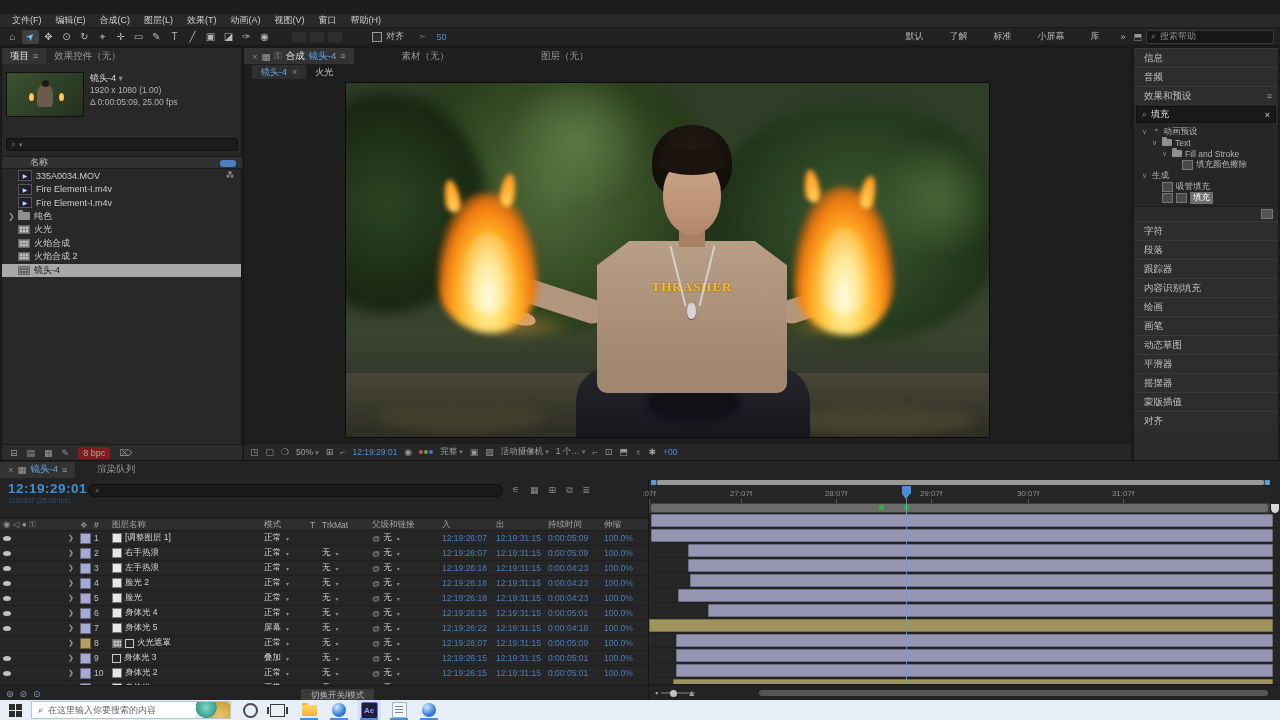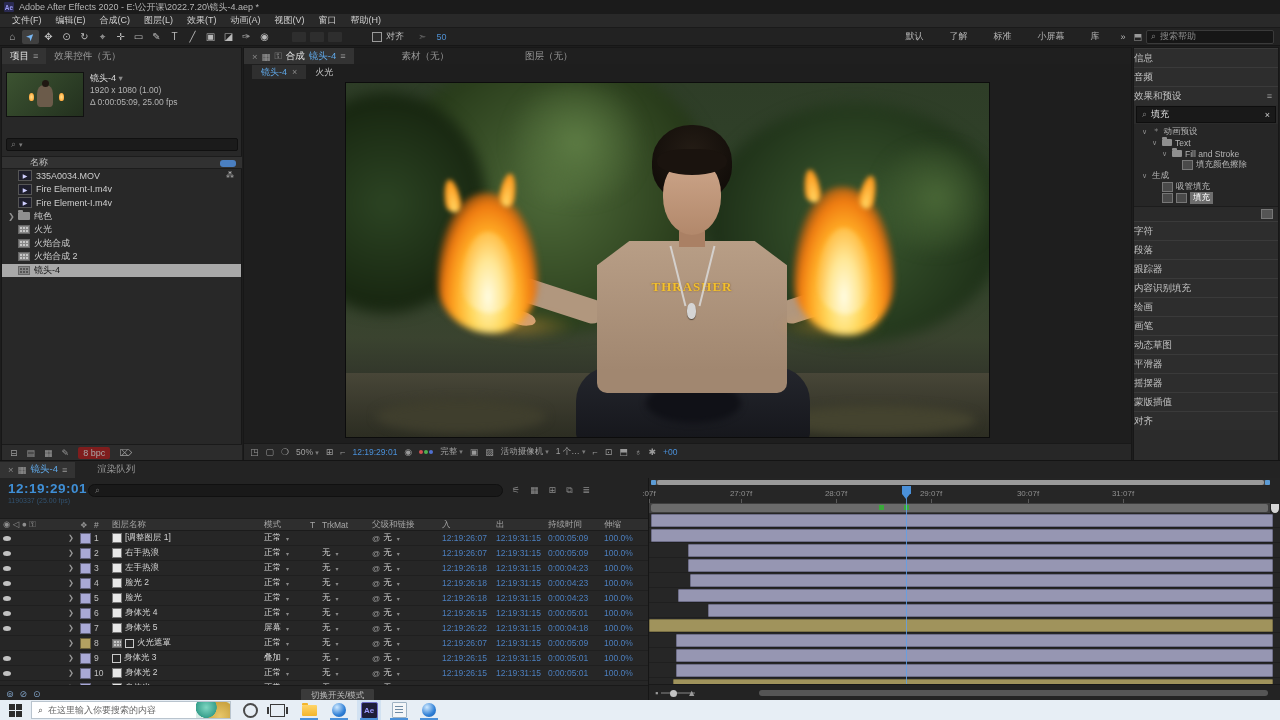--- a/index.html
+++ b/index.html
@@ -89,21 +89,21 @@
   .necklace-r{left:360px;top:162px;transform:rotate(14deg);}
   .pendant{position:absolute;left:341px;top:220px;width:9px;height:16px;background:#d5d5d5;border-radius:45%;box-shadow:0 1px 1px rgba(0,0,0,.5);}
   .pants{position:absolute;left:230px;top:284px;width:234px;height:76px;background:linear-gradient(180deg,#24262d,#15161b);border-radius:34px 34px 10px 10px;}
   .pants-shadow{position:absolute;left:300px;top:300px;width:95px;height:40px;background:#101117;border-radius:50%;filter:blur(3px);}
   .fire{position:absolute;}
   .fire .outer{position:absolute;inset:0;background:radial-gradient(ellipse at 50% 78%,#fff4b8 0%,#ffd95e 24%,#ffaa24 46%,#ef7a10 63%,rgba(170,64,8,.35) 78%,transparent 86%);border-radius:48% 52% 46% 54%/62% 64% 38% 36%;filter:blur(3px);}
   .fire .inner{position:absolute;left:24%;top:28%;width:52%;height:58%;background:radial-gradient(ellipse at 50% 80%,#fffce2 0%,#ffe795 40%,#ffb93e 75%,transparent 95%);border-radius:50% 50% 45% 55%/65% 65% 35% 35%;filter:blur(2px);}
   .fire .tongue{position:absolute;width:16px;height:34px;background:radial-gradient(ellipse at 50% 85%,#ffd968,#ff9d20 60%,transparent 90%);border-radius:50% 50% 40% 60%/70% 70% 30% 30%;filter:blur(2px);}
   .hand-glow{position:absolute;width:110px;height:30px;background:radial-gradient(ellipse,rgba(255,170,60,.4),transparent 70%);filter:blur(4px);}
   
-  .side-row{height:19px;border-top:1px solid #3a3a3a;background:#2d2d2d;display:flex;align-items:center;color:#c3c3c3;font-size:9.5px;box-sizing:border-box;text-align:center;}
+  .side-row{height:19px;border-top:1px solid #3a3a3a;background:#2d2d2d;display:flex;align-items:center;padding-left:10px;color:#c3c3c3;font-size:9.5px;box-sizing:border-box;text-align:center;}
   .fx-search{height:15px;margin:1px 2px;background:#191919;border:1px solid #0e0e0e;display:flex;align-items:center;gap:4px;padding:0 5px;color:#e3e3e3;}
   .fx-tree{background:#262626;padding:2px 0 3px 4px;font-size:8.5px;color:#b5b5b5;}
   .tree-row{height:11px;display:flex;align-items:center;gap:3px;white-space:nowrap;}
   .tw{color:#8f8f8f;font-size:7px;width:7px;display:inline-block;}
   .fx-chip{width:9px;height:8px;background:#4a4a4a;border:1px solid #777;display:inline-block;}
   .tree-sel{background:#6e6e6e;color:#fff;padding:0 3px;}
   .fx-footer{height:14px;background:#2a2a2a;border-top:1px solid #1c1c1c;display:flex;justify-content:flex-end;align-items:center;padding-right:5px;}
   .fx-footer i{width:10px;height:8px;background:#555;border:1px solid #777;}
   
   .tl{left:0;top:460px;width:1280px;height:240px;background:#232323;border-top:1px solid #141414;}
@@ -186,24 +186,20 @@
   .sgo{font-size:10px;color:#e04b2a;font-weight:bold;}
   .clock{text-align:right;font-size:8.5px;line-height:9px;color:#222;}
   .notif{width:13px;height:11px;border:1.5px solid #333;border-radius:2px;position:relative;margin-left:4px;margin-right:6px;}
   .notif .badge{position:absolute;right:-5px;bottom:-3px;width:9px;height:9px;border-radius:50%;background:#2b2b2b;color:#fff;font-size:6.5px;display:flex;align-items:center;justify-content:center;}
 </style>
 </head>
 <body>
 
 <div id="app">
 
-  <div class="abs titlebar">
-    <span class="ae-badge">Ae</span>
-    <span class="title-text">Adobe After Effects 2020 - E:\公开课\2022.7.20\镜头-4.aep *</span>
-  </div>
 
   <div class="abs menubar" id="menubar">
       <span class="menu-item">文件(F)</span>
       <span class="menu-item">编辑(E)</span>
       <span class="menu-item">合成(C)</span>
       <span class="menu-item">图层(L)</span>
       <span class="menu-item">效果(T)</span>
       <span class="menu-item">动画(A)</span>
       <span class="menu-item">视图(V)</span>
       <span class="menu-item">窗口</span>
@@ -370,21 +366,21 @@
         <span class="x" style="color:#888;">×</span>
         <span style="color:#9a9a9a;">▦</span>
         <span style="color:#9a9a9a;">⚿</span>
         <span>合成</span>
         <span style="color:#5fa8e8;">镜头-4</span>
         <span class="ham">≡</span>
       </span>
       <span class="ptab" style="margin-left:40px;">
           <span>素材（无）</span>
         </span>
-      <span class="ptab" style="margin-left:60px;font-family:Liberation Mono, monospace;">
+      <span class="ptab" style="margin-left:76px;font-family:Liberation Mono, monospace;">
           <span>图层（无）</span>
         </span>
     </div>
     <div class="subtabs">
       <span class="subtab active" style="margin-left:8px;">
         <span>镜头-4</span>
         <span class="x">×</span>
       </span>
       <span class="subtab">
         <span>火光</span>

